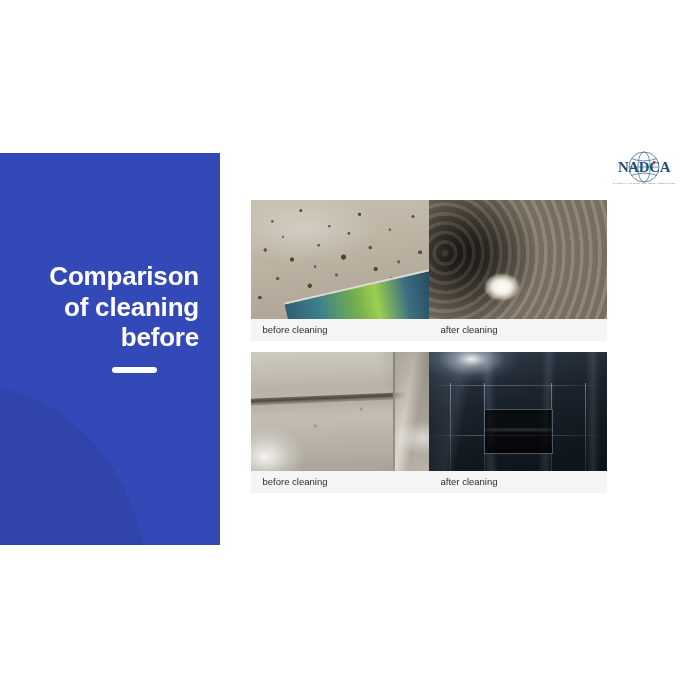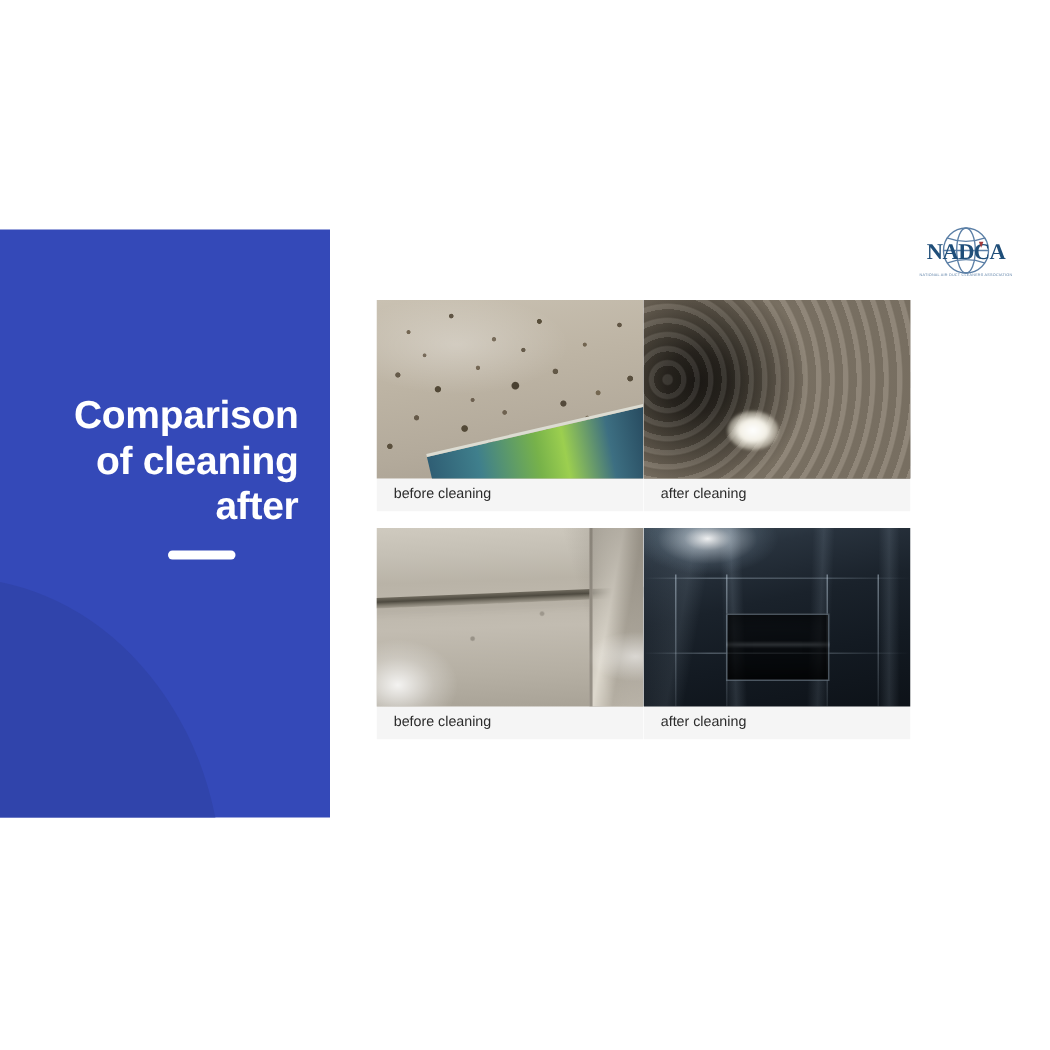--- a/index.html
+++ b/index.html
@@ -293,21 +293,21 @@
 </head>
 <body>
 
 <div id="slide">
 
   <div id="title-panel">
     <div id="panel-curve"></div>
     <div id="title-block">
       <div id="title-text">Comparison
 of cleaning
-after</div>
+before</div>
       <span id="accent-bar"></span>
     </div>
   </div>
 
   <div id="logo">
     <svg width="72" height="38" viewBox="0 0 72 38" xmlns="http://www.w3.org/2000/svg">
       <g fill="none" stroke="#5b7fa6" stroke-width="0.9">
         <circle cx="36" cy="17" r="15"></circle>
         <ellipse cx="36" cy="17" rx="6.2" ry="15"></ellipse>
         <line x1="21" y1="17" x2="51" y2="17"></line>

